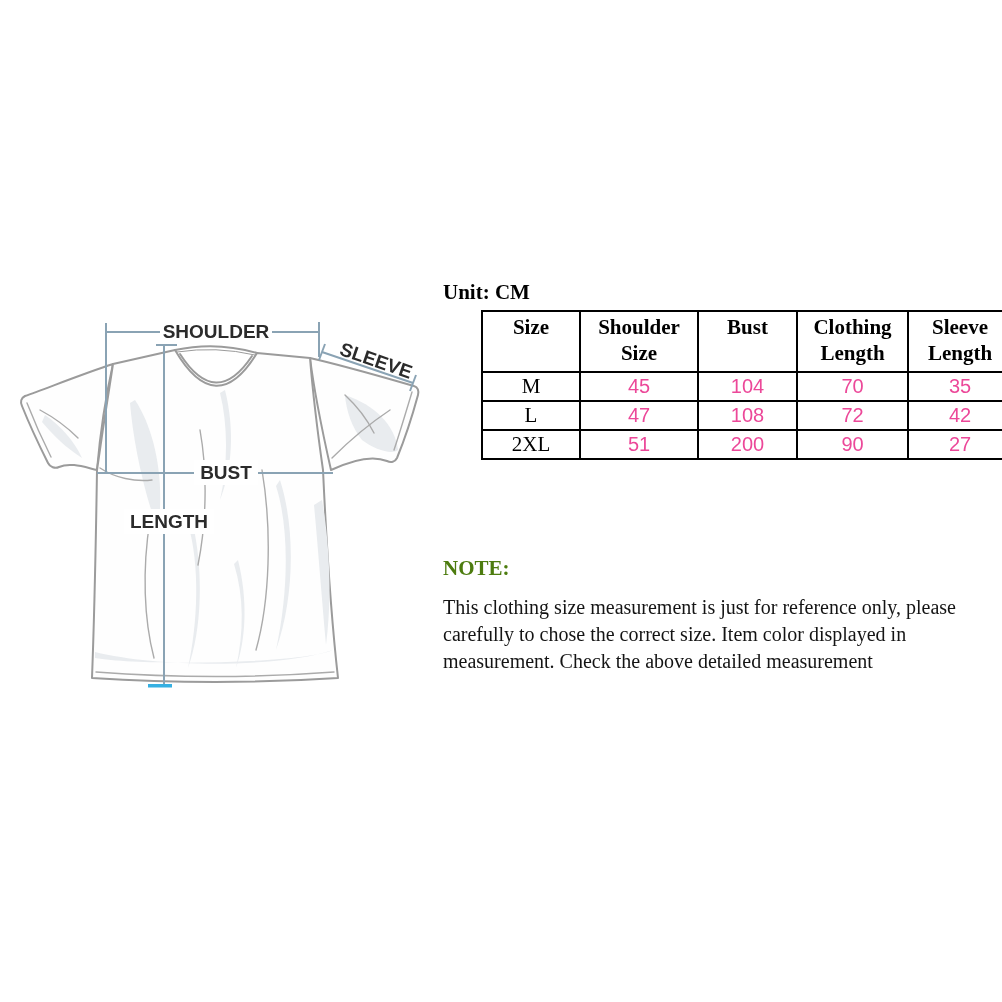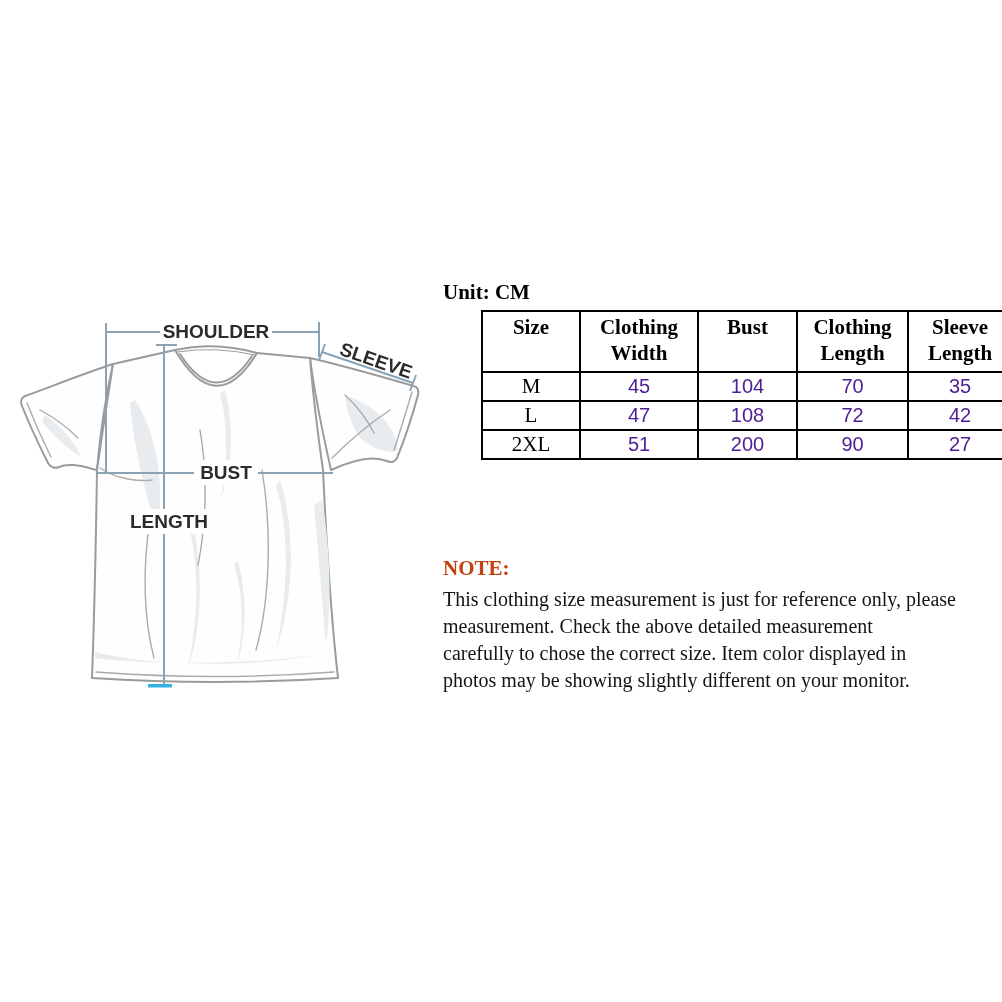--- a/index.html
+++ b/index.html
@@ -15,24 +15,24 @@
   .diagram text{font-family:"Liberation Sans",sans-serif;font-weight:bold;font-size:19px;
                 fill:#2b2b2b;text-anchor:middle;}
   
   .unit-label{position:absolute;left:443px;top:280px;font:bold 21px "Liberation Serif",serif;color:#000;}
   .size-table{position:absolute;left:445px;top:310px;border-collapse:collapse;table-layout:fixed;width:530px;margin-left:36px;}
   .size-table th,.size-table td{border:2px solid #000;text-align:center;padding:0;overflow:hidden;}
   .size-table th{height:57px;vertical-align:top;padding-top:2px;
                  font:bold 21px/26px "Liberation Serif",serif;color:#000;}
   .size-table td{height:27px;vertical-align:middle;}
   td.size-cell{font:21px "Liberation Serif",serif;color:#000;}
-  td.num-cell{font:20px "Liberation Sans",sans-serif;color:#4c1d95;}
+  td.num-cell{font:20px "Liberation Sans",sans-serif;color:#ec4899;}
   
   .note{position:absolute;left:443px;top:556px;width:510px;}
-  .note-heading{font:bold 21px "Liberation Serif",serif;color:#c2410c;margin-bottom:5px;}
+  .note-heading{font:bold 21px "Liberation Serif",serif;color:#4d7c0f;margin-bottom:13px;}
   .note-line{font:20px/27px "Liberation Serif",serif;color:#141414;white-space:nowrap;}
 </style>
 </head>
 <body>
 
 <div class="canvas">
 
   <svg class="diagram" viewBox="0 0 430 420" xmlns="http://www.w3.org/2000/svg">
 
     <path class="shirt-fill" d="M 103,69 C 75,78 35,94 15,101 C 11,103 10,107 12,111 C 20,131 30,152 38,168
@@ -106,21 +106,21 @@
     <colgroup>
       <col style="width:98px">
         <col style="width:118px">
         <col style="width:99px">
       <col style="width:111px">
         <col style="width:104px">
     </colgroup>
     <thead>
       <tr>
         <th>Size</th>
-        <th>Clothing Width</th>
+        <th>Shoulder Size</th>
         <th>Bust</th>
         <th>Clothing Length</th>
         <th>Sleeve Length</th>
       </tr>
     </thead>
     <tbody>
       <tr>
         <td class="size-cell">M</td>
         <td class="num-cell">45</td>
         <td class="num-cell">104</td>
@@ -140,18 +140,17 @@
         <td class="num-cell">200</td>
         <td class="num-cell">90</td>
         <td class="num-cell">27</td>
       </tr>
     </tbody>
   </table>
 
   <div class="note">
     <div class="note-heading">NOTE:</div>
     <div class="note-line">This clothing size measurement is just for reference only, please</div>
+    <div class="note-line">carefully to chose the correct size. Item color displayed in</div>
     <div class="note-line">measurement. Check the above detailed measurement</div>
-    <div class="note-line">carefully to chose the correct size. Item color displayed in</div>
-    <div class="note-line">photos may be showing slightly different on your monitor.</div>
   </div>
 
 </div>
 
 </body></html>

